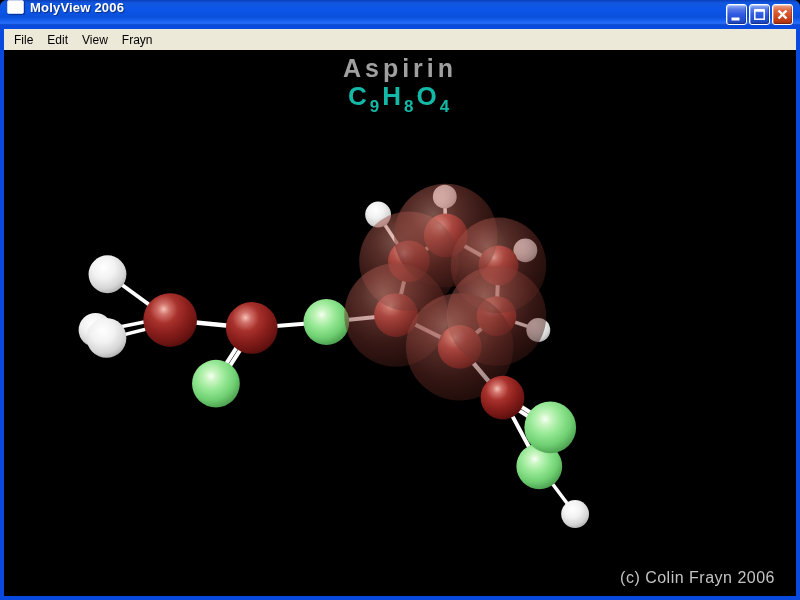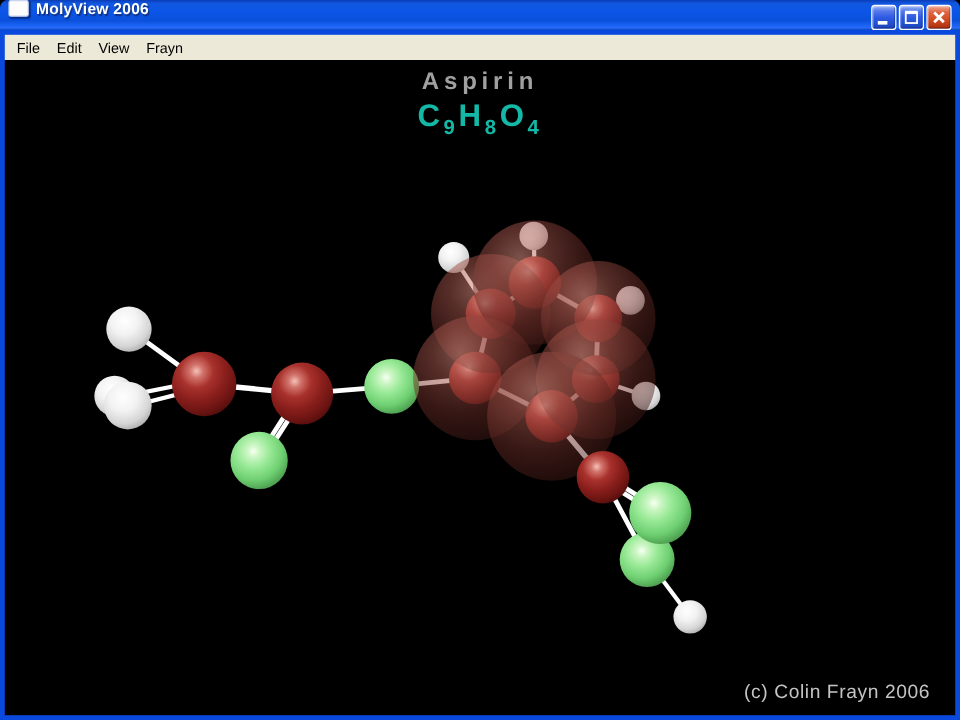--- a/index.html
+++ b/index.html
@@ -20,21 +20,21 @@
   .ctl.blue{background:linear-gradient(180deg,#9ab6f4 0%,#5679ea 22%,#2f5ae2 50%,#2450cf 76%,#1b41b0 100%);}
   .ctl.red{background:linear-gradient(180deg,#eda78f 0%,#e06540 28%,#d44f26 55%,#bc3a14 84%,#9c2e0c 100%);}
   
   .menubar{position:absolute;top:29px;left:4px;right:4px;height:21px;background:#ece9d8;
     display:flex;align-items:center;padding-left:3px;box-sizing:border-box;}
   .menu-item{font-size:12px;color:#000;padding:2px 7px;}
   
   .canvas{position:absolute;top:50px;left:4px;right:4px;bottom:4px;background:#000;overflow:hidden;}
   .canvas svg{position:absolute;top:0;left:0;}
   .mol-title{position:absolute;top:6px;left:0;width:100%;text-align:center;
-    color:#a0a0a0;font-size:20px;font-weight:bold;letter-spacing:4px;line-height:24px;}
+    color:#a0a0a0;font-size:25px;font-weight:bold;letter-spacing:4px;line-height:24px;}
   .mol-formula{position:absolute;top:31px;left:0;width:100%;text-align:center;
     color:#14b8a6;font-size:26px;font-weight:bold;letter-spacing:3px;line-height:30px;}
   .mol-formula .sub{font-size:17px;vertical-align:-7px;letter-spacing:3px;}
   .copyright{position:absolute;top:519px;right:21px;color:#c4c4c4;font-size:16px;letter-spacing:.5px;}
 </style>
 </head>
 <body>
 
 <div class="window">
 

